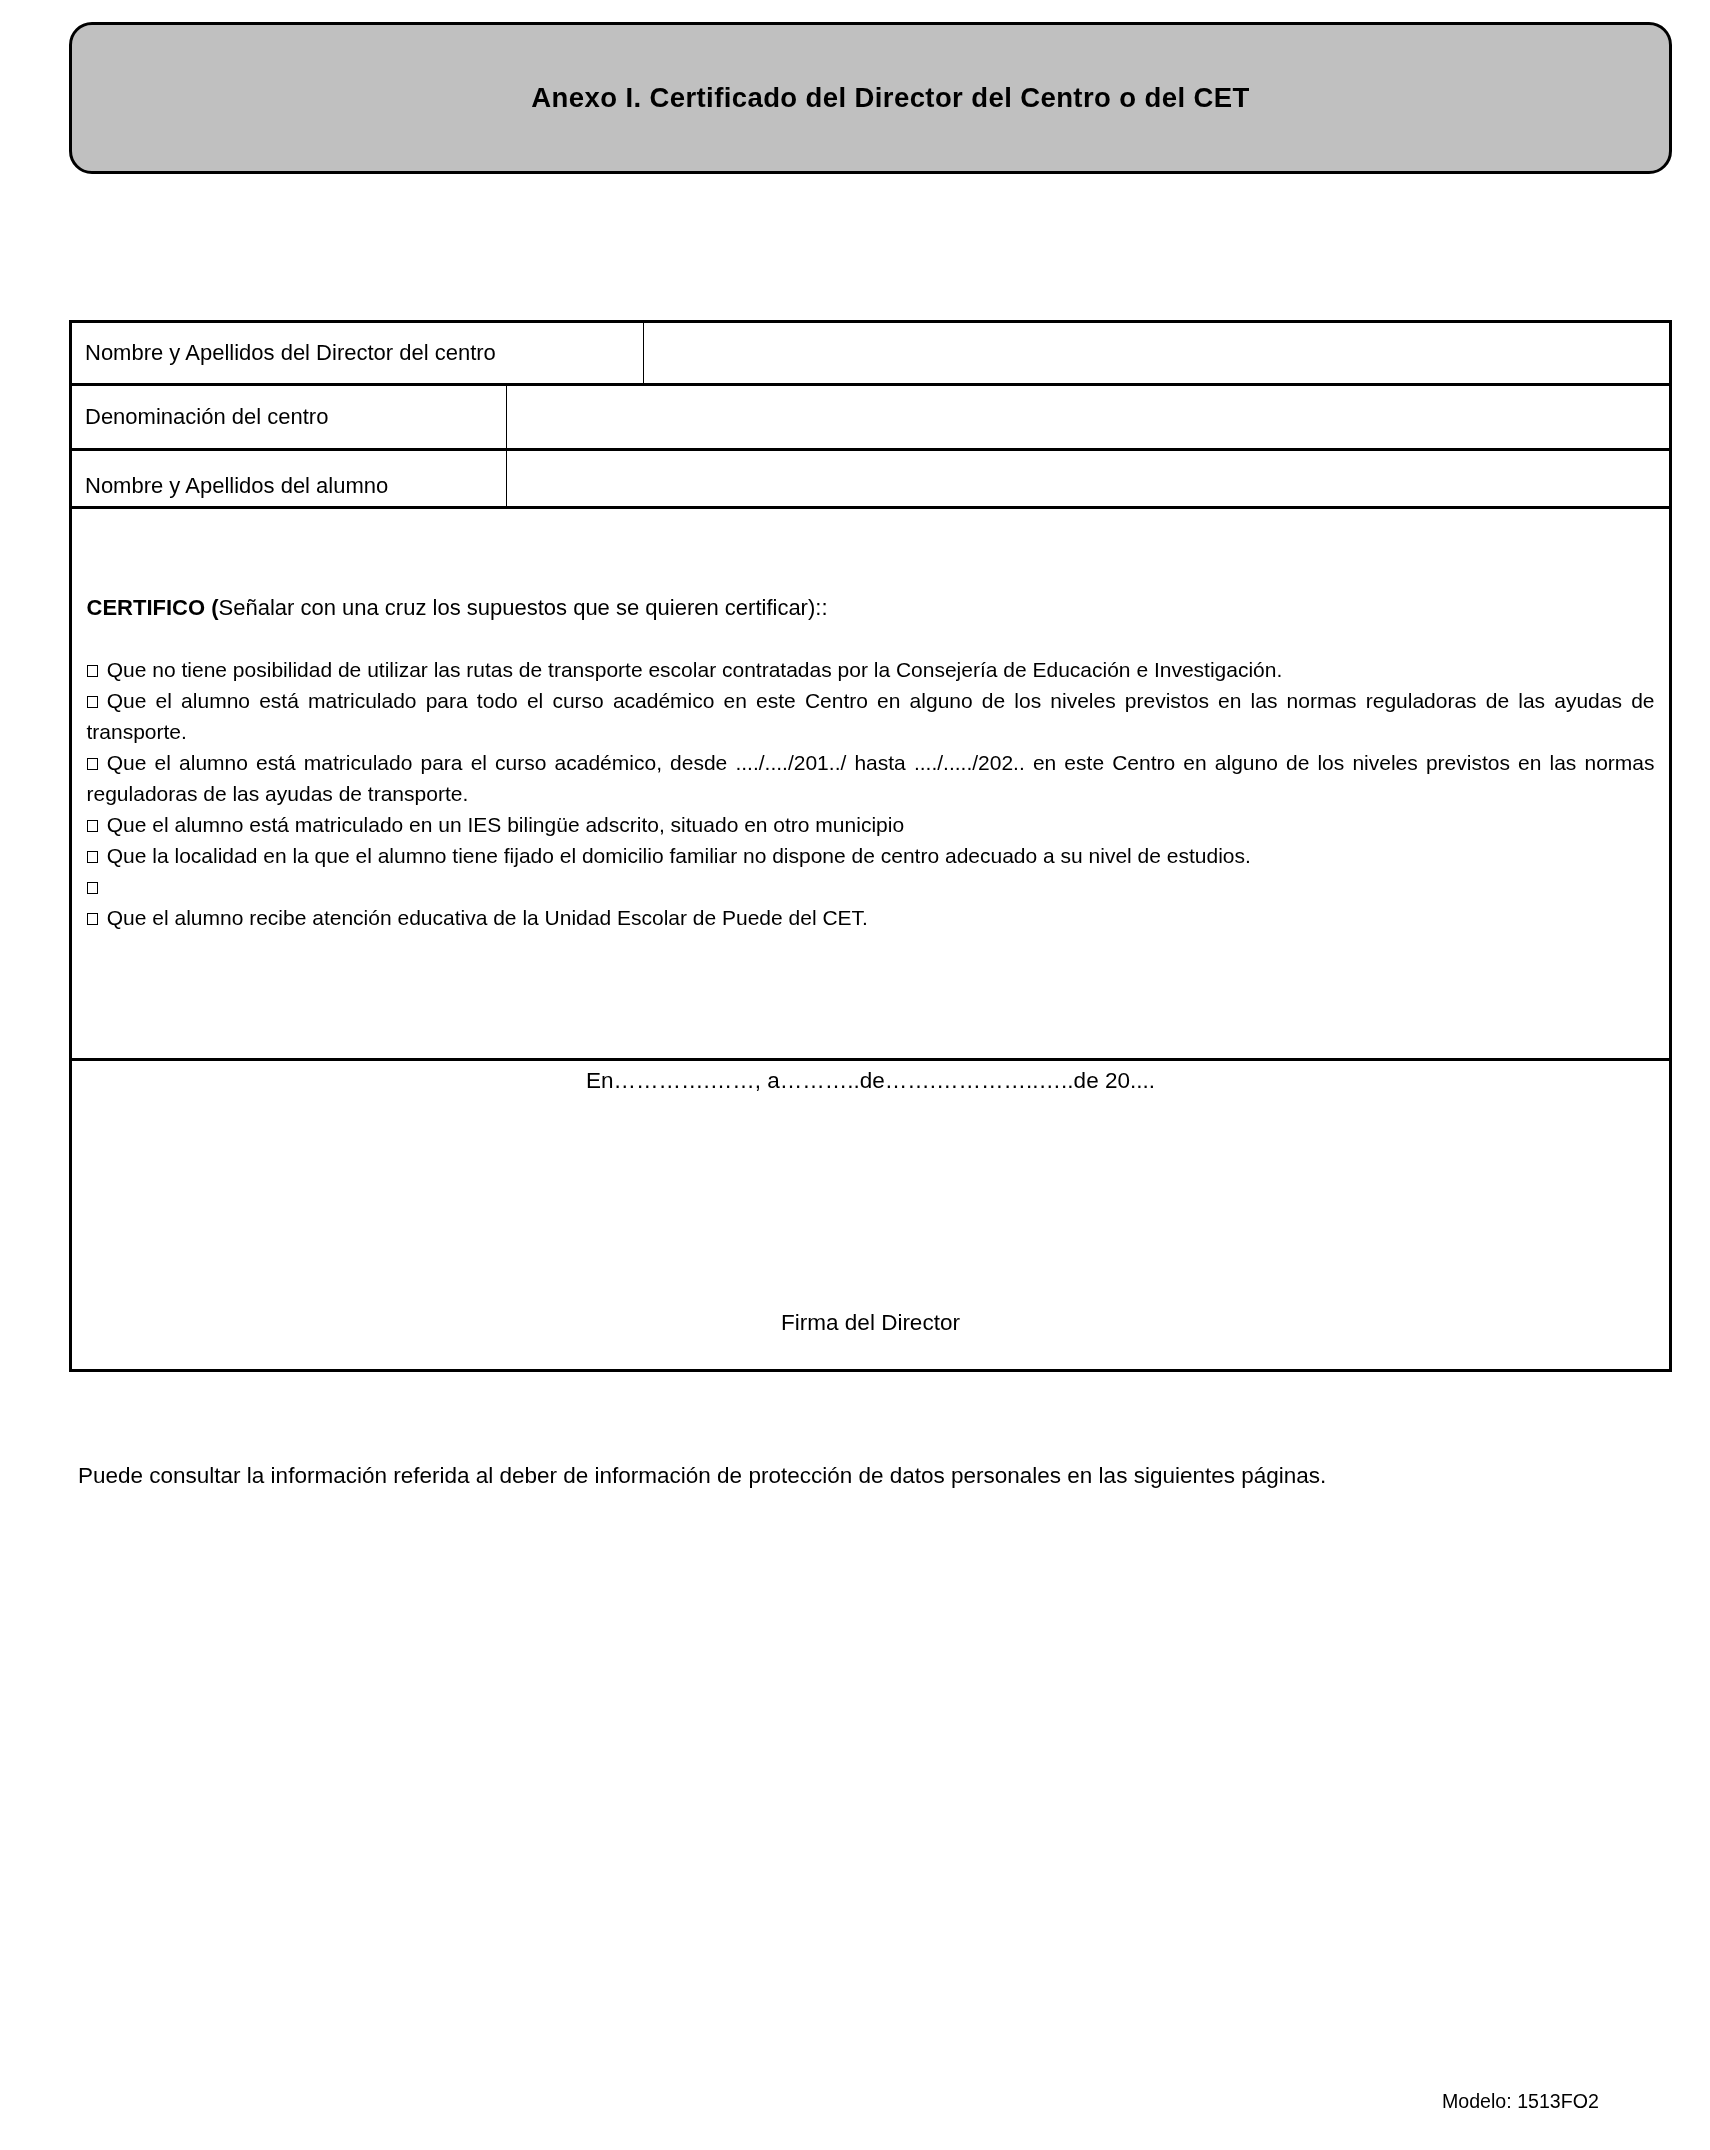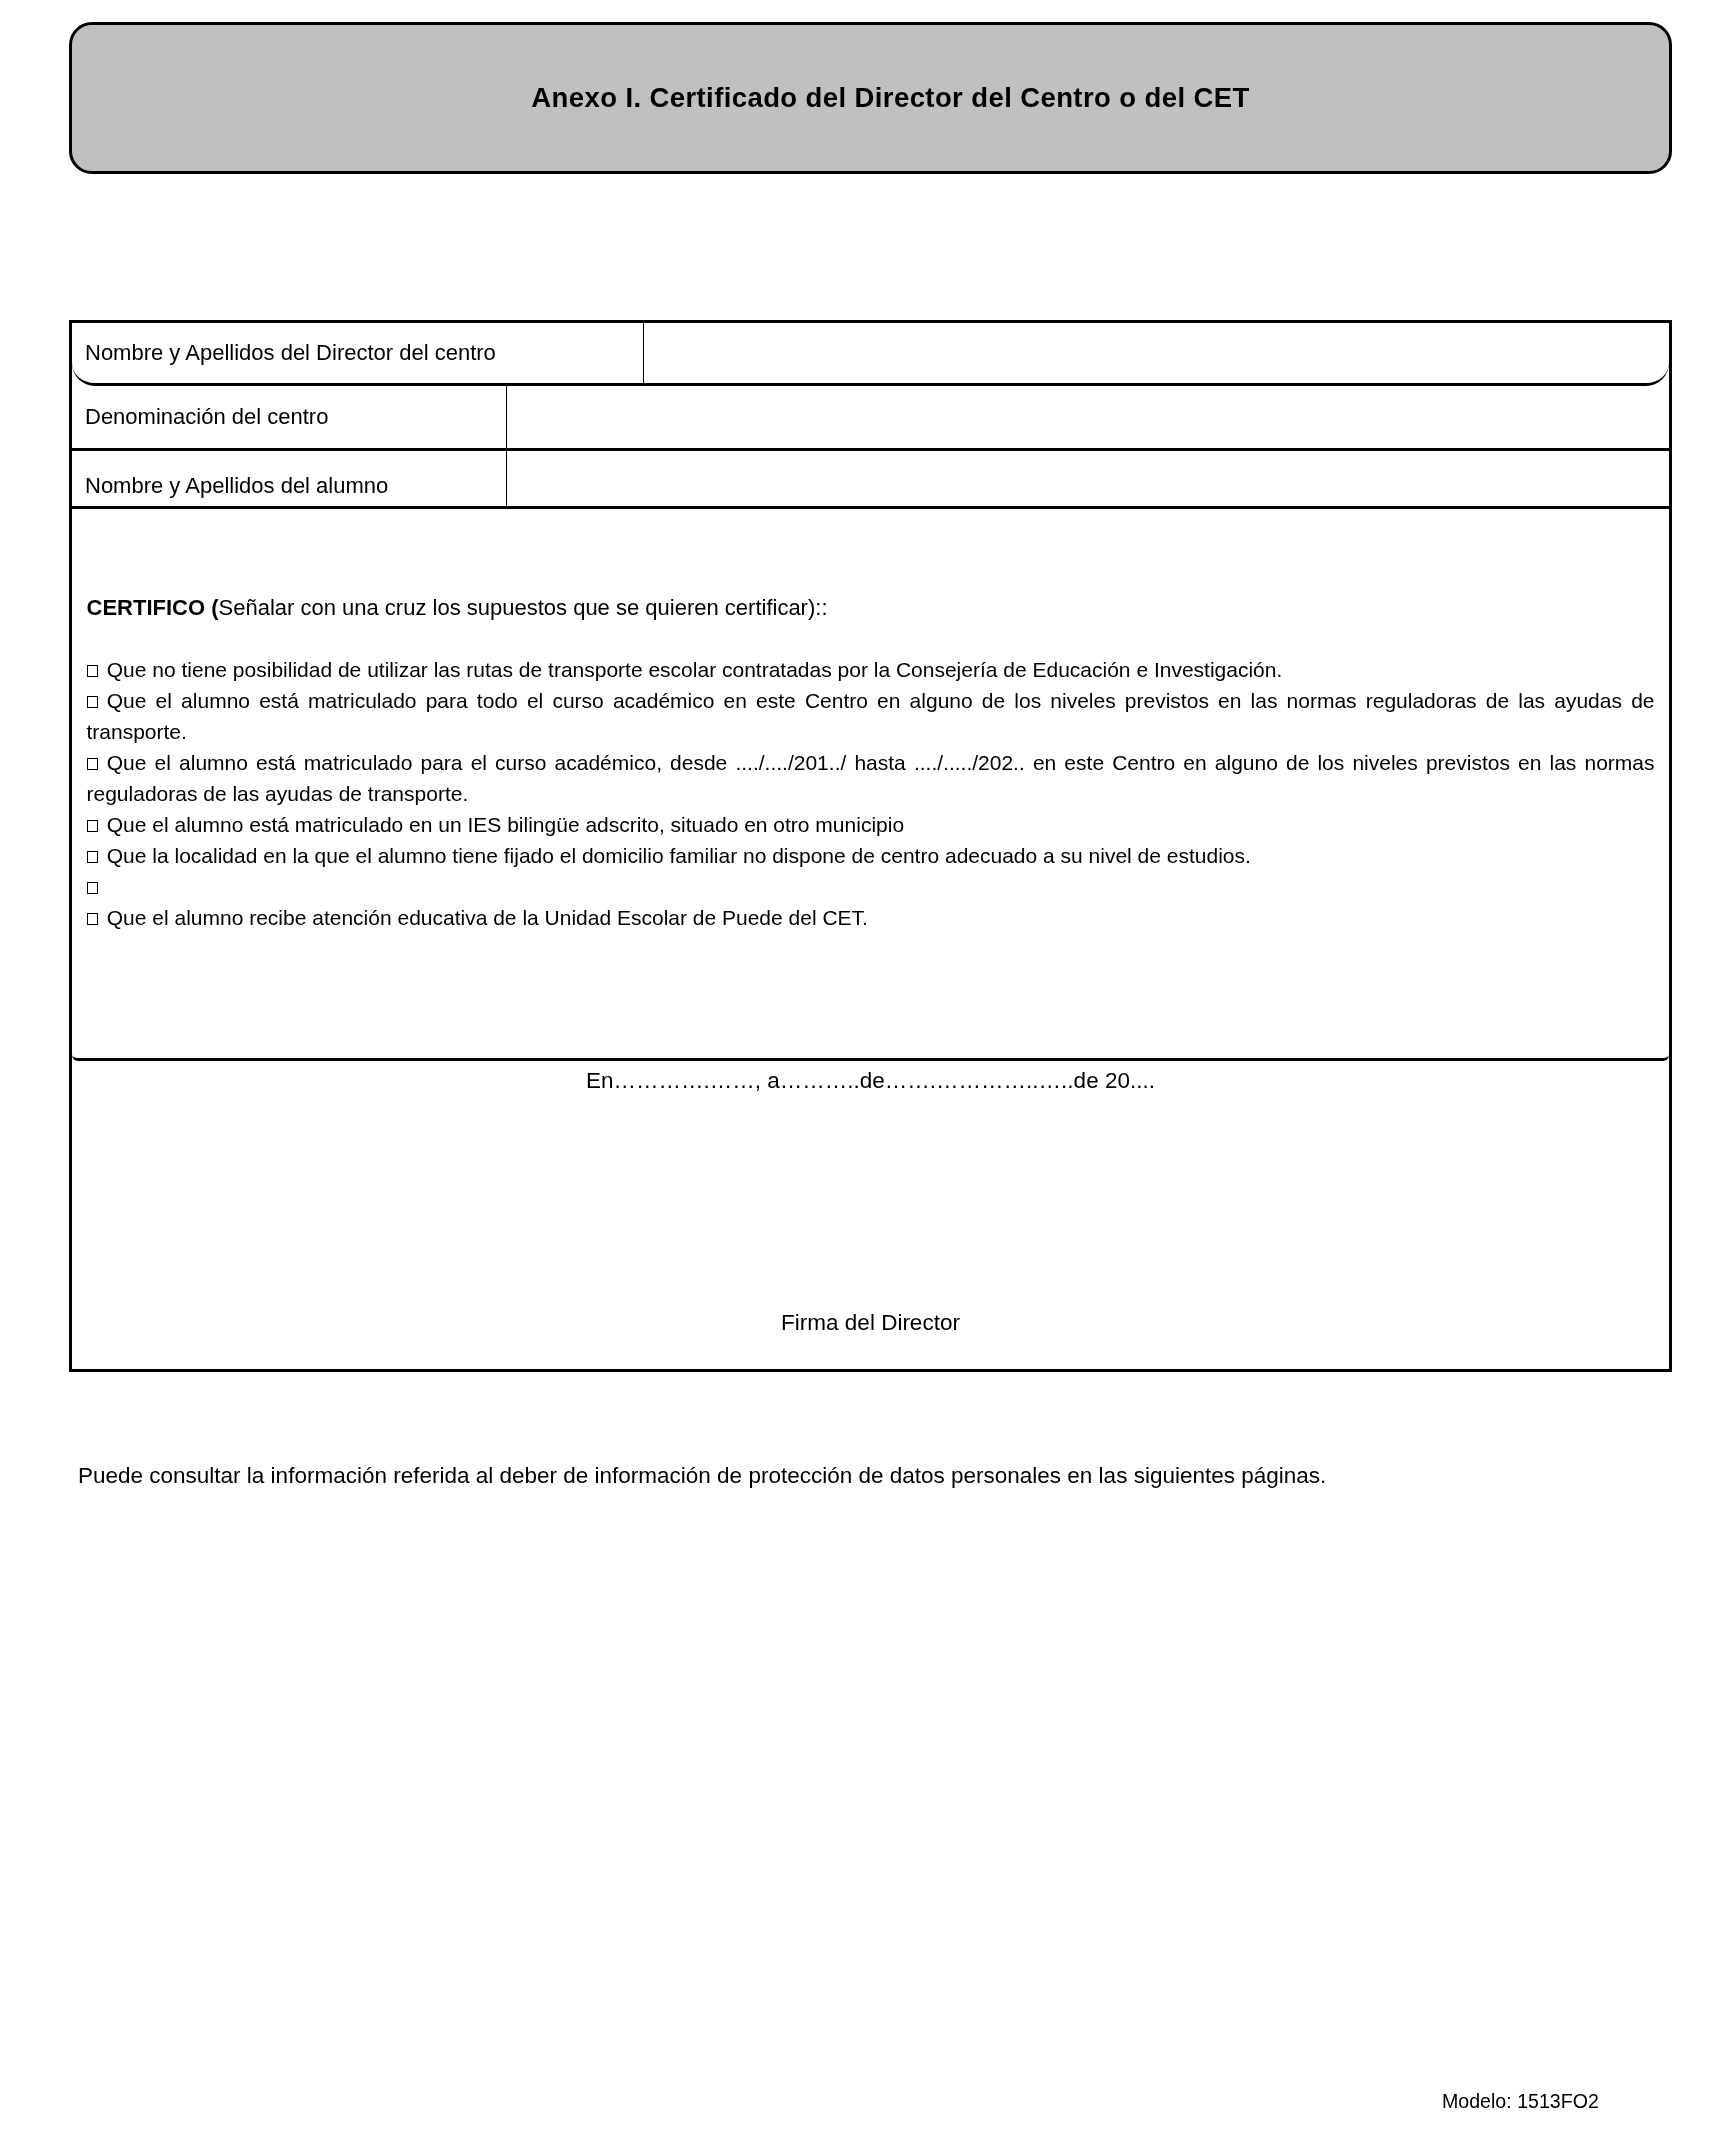--- a/index.html
+++ b/index.html
@@ -37,21 +37,21 @@
     position: absolute;
     left: 69px; top: 320px;
     width: 1603px; height: 1052px;
     border: 3.6px solid #000;
     display: flex;
     flex-direction: column;
   }
 
   
   .trow { display: flex; border-bottom: 3.6px solid #000; flex: none; }
-  .trow-1 { height: 63px; border-radius: 23px; }
+  .trow-1 { height: 63px; }
   .trow-2 { height: 65px; }
   .trow-3 { height: 58px; justify-content: flex-end; }
   .tlabel {
     display: flex;
     align-items: center;
     padding-left: 13px;
     border-right: 1.4px solid #000;
     font-size: 22px;
     flex: none;
   }
@@ -60,21 +60,20 @@
   .trow-3 .tlabel { width: 435px; align-items: flex-end; padding-bottom: 7.2px; }
   .tvalue { flex: 1; }
 
   
   .certify {
     height: 552px;
     flex: none;
     border-bottom: 3.6px solid #000;
     padding: 0 14.5px;
     overflow: hidden;
-    border-radius: 6px;
   }
   .certify-heading {
     margin-top: 86px;
     margin-bottom: 33px;
     font-size: 22px;
   }
   .certify-heading .bold { font-weight: bold; }
   .check-item {
     font-size: 21px;
     line-height: 31px;

